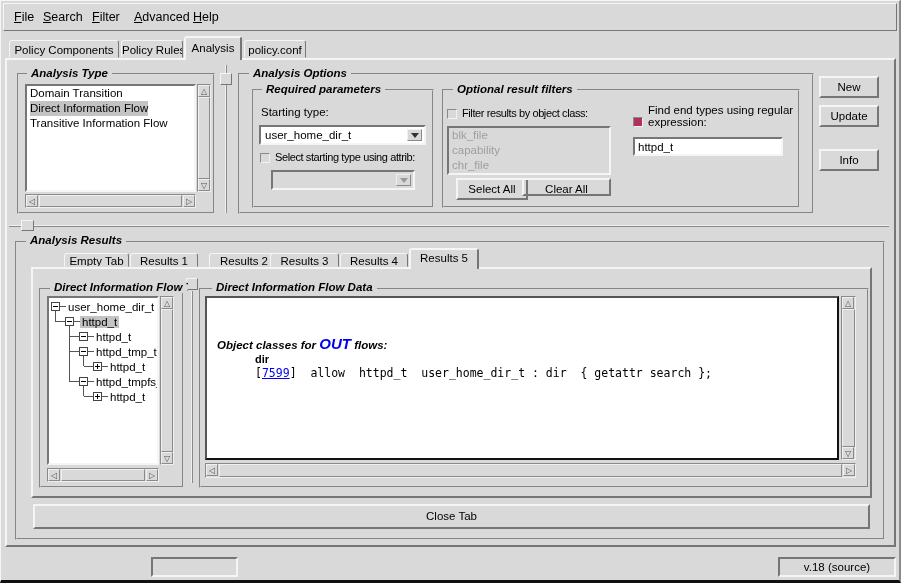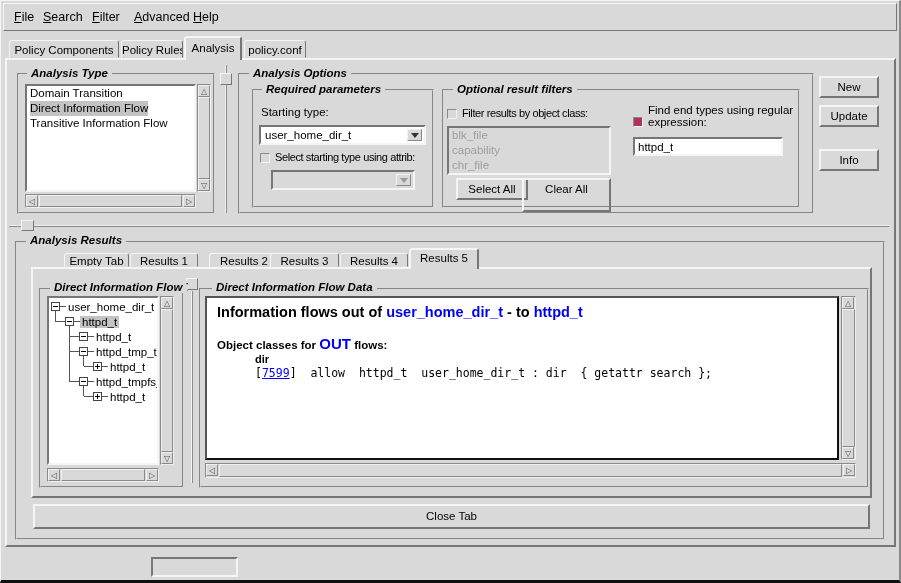--- a/index.html
+++ b/index.html
@@ -75,21 +75,21 @@
   .lb-item { line-height:15px; padding:0 3px; white-space:nowrap; }
   .lb-sel { background:#c3c3c3; display:inline-block; }
   .dis-item { color:#9e9e9e; }
 
   .tight { font-size:11px; letter-spacing:-0.4px; }
 
   
   .txtpane { position:absolute; background:#fff; border:2px solid; border-color:#555 #111 #111 #555; overflow:hidden; }
   .h1 { position:absolute; left:10px; top:6px; font-size:14.5px; font-weight:bold; white-space:nowrap; }
   .h1 .blue, .h2 .blue, .lnk { color:#0000ee; }
-  .h2 { position:absolute; left:10px; top:37px; font-weight:bold; font-size:11.5px; white-space:nowrap; }
+  .h2 { position:absolute; left:10px; top:37px; font-weight:bold; font-size:11.5px; white-space:nowrap;font-style:italic; }
   .h2 .big { font-size:15px; }
   .dirline { position:absolute; left:48px; top:55px; font-weight:bold; font-size:11px; }
   .rule { position:absolute; left:48px; top:68px; font-family:"DejaVu Sans Mono",monospace;
           font-size:11.5px; white-space:pre; }
   .lnk { text-decoration:underline; }
 
   .statusseg { position:absolute; height:20px; border:2px solid; border-color:#767676 #f5f5f5 #f5f5f5 #767676;
                display:flex; align-items:center; justify-content:center; white-space:pre; }
 </style>
 </head>
@@ -159,21 +159,21 @@
   <div class="flabel" style="left:452px;top:82px">Optional result filters</div>
 
   <div class="cb" style="left:446px;top:108px"></div>
   <div class="abs tight" style="left:461px;top:106px">Filter results by object class:</div>
   <div class="abs sunken" style="left:446px;top:125px;width:164px;height:49px;background:#d9d9d9;overflow:hidden">
     <div class="lb-item dis-item">blk_file</div>
     <div class="lb-item dis-item">capability</div>
     <div class="lb-item dis-item">chr_file</div>
   </div>
   <div class="btn" style="left:455px;top:177px;width:72px;height:22px;line-height:18px">Select All</div>
-  <div class="btn" style="left:521px;top:177px;width:89px;height:34px;line-height:18px">Clear All</div>
+  <div class="btn" style="left:521px;top:177px;width:89px;height:18px;line-height:18px">Clear All</div>
 
   <div class="cb" style="left:632px;top:116px;background:#b03060"></div>
   <div class="abs" style="left:647px;top:103px;line-height:12px">
     <div>Find end types using regular</div>
     <div>expression:</div>
   </div>
   <div class="abs entry" style="left:632px;top:136px;width:150px;height:19px">
     <input class="entry" style="border: none;" value="httpd_t">
   </div>
 
@@ -259,33 +259,33 @@
     <div class="sarr" style="right:0;top:0">▷</div>
   </div>
 
   <div class="sash-v" style="left:190px;top:290px;height:192px"></div>
   <div class="abs raised1" style="left:185px;top:277px;width:12px;height:12px;z-index:3"></div>
 
   <div class="abs groovebox" style="left:198px;top:287px;width:670px;height:200px"></div>
   <div class="flabel" style="left:211px;top:280px">Direct Information Flow Data</div>
 
   <div class="txtpane" style="left:204px;top:295px;width:634px;height:164px">
-    <div class="h1"><span>Information flows out of </span><span class="blue">user_home_dir_t</span><span> - to </span><span class="blue">httpd_t</span></div>
     <div class="h2"><span>Object classes for </span><span class="blue big">OUT</span><span> flows:</span></div>
     <div class="dirline">dir</div>
     <div class="rule"><span>[</span><span class="lnk">7599</span><span>]</span><span>  allow  httpd_t  user_home_dir_t : dir  { getattr search };</span></div>
   </div>
   <div class="sb" style="left:840px;top:295px;width:15px;height:164px">
     <div class="sarr" style="left:0;top:0">△</div>
     <div class="sthumb" style="left:0;right:0;top:12px;bottom:12px"></div>
     <div class="sarr" style="left:0;bottom:0">▽</div>
   </div>
   <div class="sb" style="left:204px;top:462px;width:651px;height:15px">
     <div class="sarr" style="left:0;top:0">◁</div>
     <div class="sthumb" style="top:0;bottom:0;left:13px;right:13px"></div>
     <div class="sarr" style="right:0;top:0">▷</div>
   </div>
 
   <div class="btn" style="left:32px;top:503px;width:837px;height:25px;line-height:21px">Close Tab</div>
 
   <div class="statusseg" style="left:150px;top:556px;width:87px"></div>
+  <div class="statusseg" style="left:777px;top:556px;width:118px">v.18 (source)</div>
 
 </div>
 
 </body></html>

